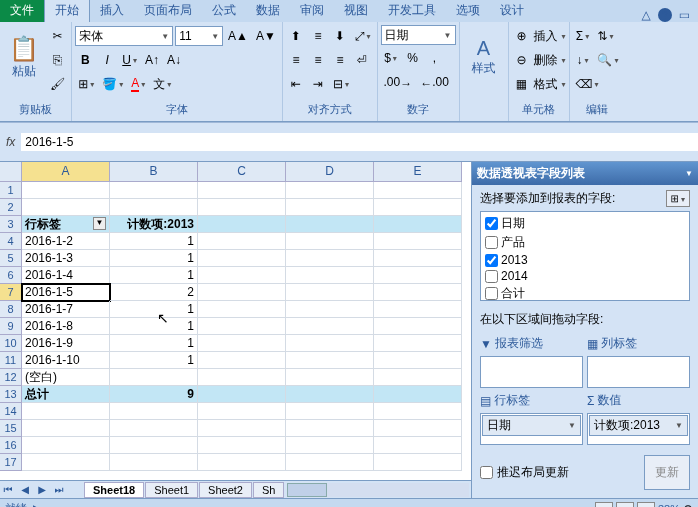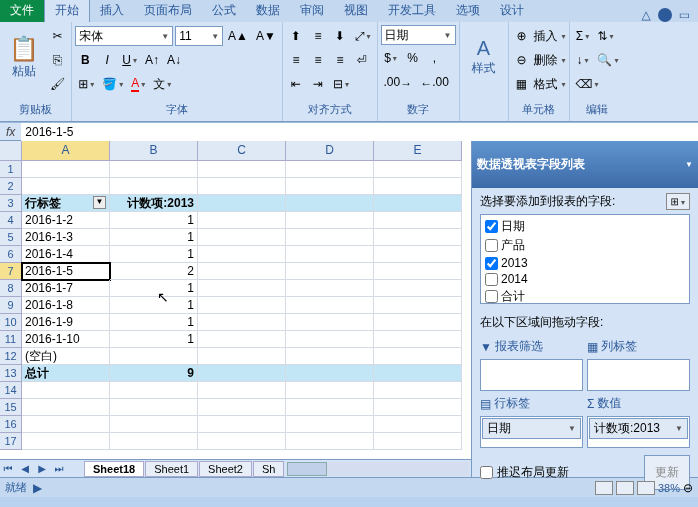--- a/index.html
+++ b/index.html
@@ -22,21 +22,21 @@
     .ribbon-col { display: flex; flex-direction: column; gap: 2px; }
     .ribbon-row { display: flex; gap: 2px; align-items: center; }
     .ribbon-btn { padding: 2px 3px; display: inline-flex; align-items: center; justify-content: center; cursor: pointer; min-width: 20px; height: 22px; }
     .big-btn { width: 42px; height: 64px; flex-direction: column; font-size: 11px; color: #2d5a9a; }
     .font-sel { background: white; border: 1px solid #7a9cc4; height: 20px; padding: 0 3px; display: flex; align-items: center; }
     .font-sel input { border: none; outline: none; width: 80px; }
     .size-sel input { width: 30px; }
     .dd { font-size: 8px; color: #555; margin-left: 2px; }
     
     
-    .formula-bar { display: flex; background: #d4e3f5; border-top: 1px solid #a0b8d8; border-bottom: 1px solid #7a9cc4; height: 19px; align-items: center; }
+    .formula-bar { display: flex; background: #d4e3f5; border-top: 1px solid #a0b8d8; border-bottom: 1px solid #7a9cc4; height: 40px; align-items: center; }
     .fx { padding: 0 6px; font-style: italic; color: #444; }
     .formula-input { flex: 1; background: white; height: 18px; padding: 0 4px; display: flex; align-items: center; }
     
     
     .main { display: flex; height: 336px; }
     .sheet-area { flex: 1; background: white; display: flex; flex-direction: column; }
     .col-headers { display: flex; height: 20px; }
     .corner { width: 22px; background: #dfe9f5; border-right: 1px solid #aac; border-bottom: 1px solid #aac; }
     .col-h { width: 88px; background: #dfe9f5; border-right: 1px solid #aac; border-bottom: 1px solid #aac; text-align: center; line-height: 19px; color: #2d5a9a; }
     .col-h.active { background: #f5e190; }
@@ -57,21 +57,21 @@
     
     .sheet-tabs { display: flex; height: 18px; background: #d4e3f5; border-top: 1px solid #7a9cc4; align-items: center; gap: 1px; }
     .nav-btn { width: 16px; text-align: center; color: #2d5a9a; cursor: pointer; font-size: 10px; }
     .sheet-tab { padding: 1px 8px; background: #e8eef7; border: 1px solid #aac; font-size: 11px; cursor: pointer; }
     .sheet-tab.active { background: white; font-weight: bold; margin-left: 16px; }
     .scroll-track { flex: 1; background: #d4def0; height: 14px; margin: 0 2px; position: relative; }
     .scroll-thumb { position: absolute; height: 100%; background: #c0d0e8; border: 1px solid #8aa; }
     
     
     .pivot-panel { width: 227px; background: #d4e3f5; border-left: 1px solid #7a9cc4; display: flex; flex-direction: column; }
-    .pivot-header { background: linear-gradient(#6095d0, #3d6ba8); color: white; padding: 15px 5px; display: flex; align-items: center; font-size: 11px; font-weight: bold; }
+    .pivot-header { background: linear-gradient(#6095d0, #3d6ba8); color: white; padding: 3px 5px; display: flex; align-items: center; font-size: 11px; font-weight: bold; }
     .pivot-header .dd2 { margin-left: auto; font-size: 8px; }
     .pivot-body { padding: 5px 8px; flex: 1; display: flex; flex-direction: column; gap: 4px; }
     .field-list { background: white; border: 1px solid #7a9cc4; padding: 2px; height: 90px; }
     .field-item { display: flex; align-items: center; gap: 3px; padding: 1px 2px; }
     .field-item input { margin: 0; }
     .layout-btn { border: 1px solid #888; padding: 2px 4px; background: #e8eef7; font-size: 10px; }
     .zones { display: grid; grid-template-columns: 1fr 1fr; gap: 4px; margin-top: 3px; }
     .zone-label { font-size: 11px; color: #2d5a9a; display: flex; align-items: center; gap: 3px; }
     .zone-box { background: white; border: 1px solid #7a9cc4; height: 32px; padding: 1px; }
     .zone-item { background: #dfe9f5; border: 1px solid #7a9cc4; padding: 1px 4px; font-size: 11px; display: flex; align-items: center; }

